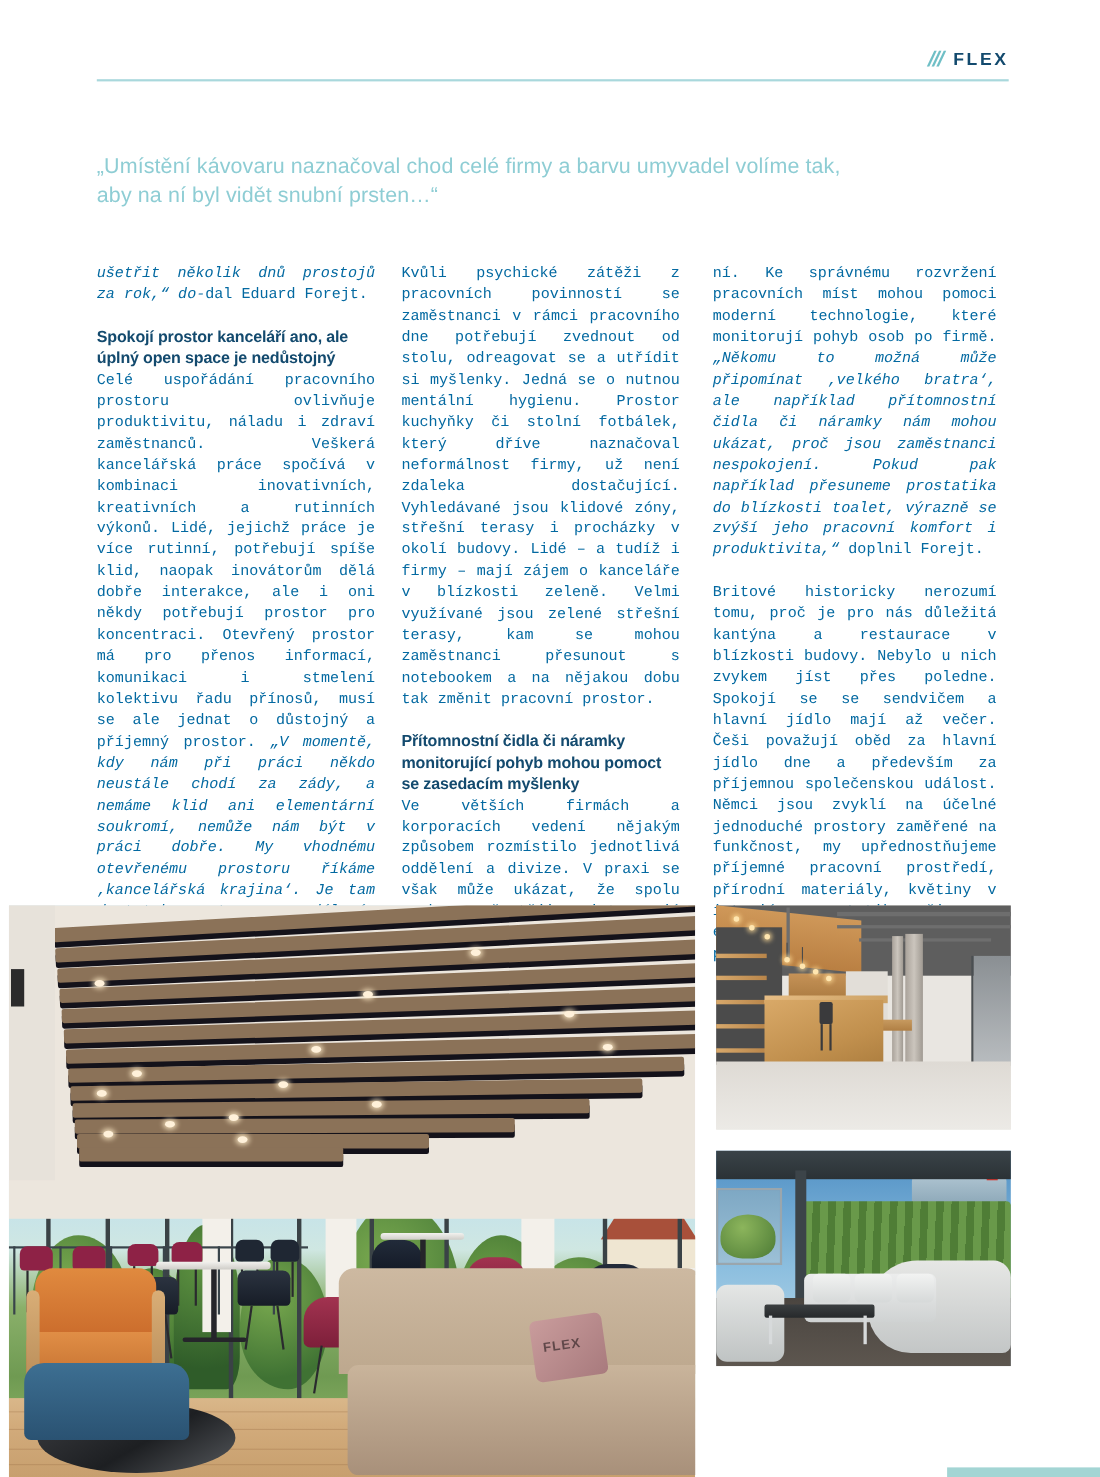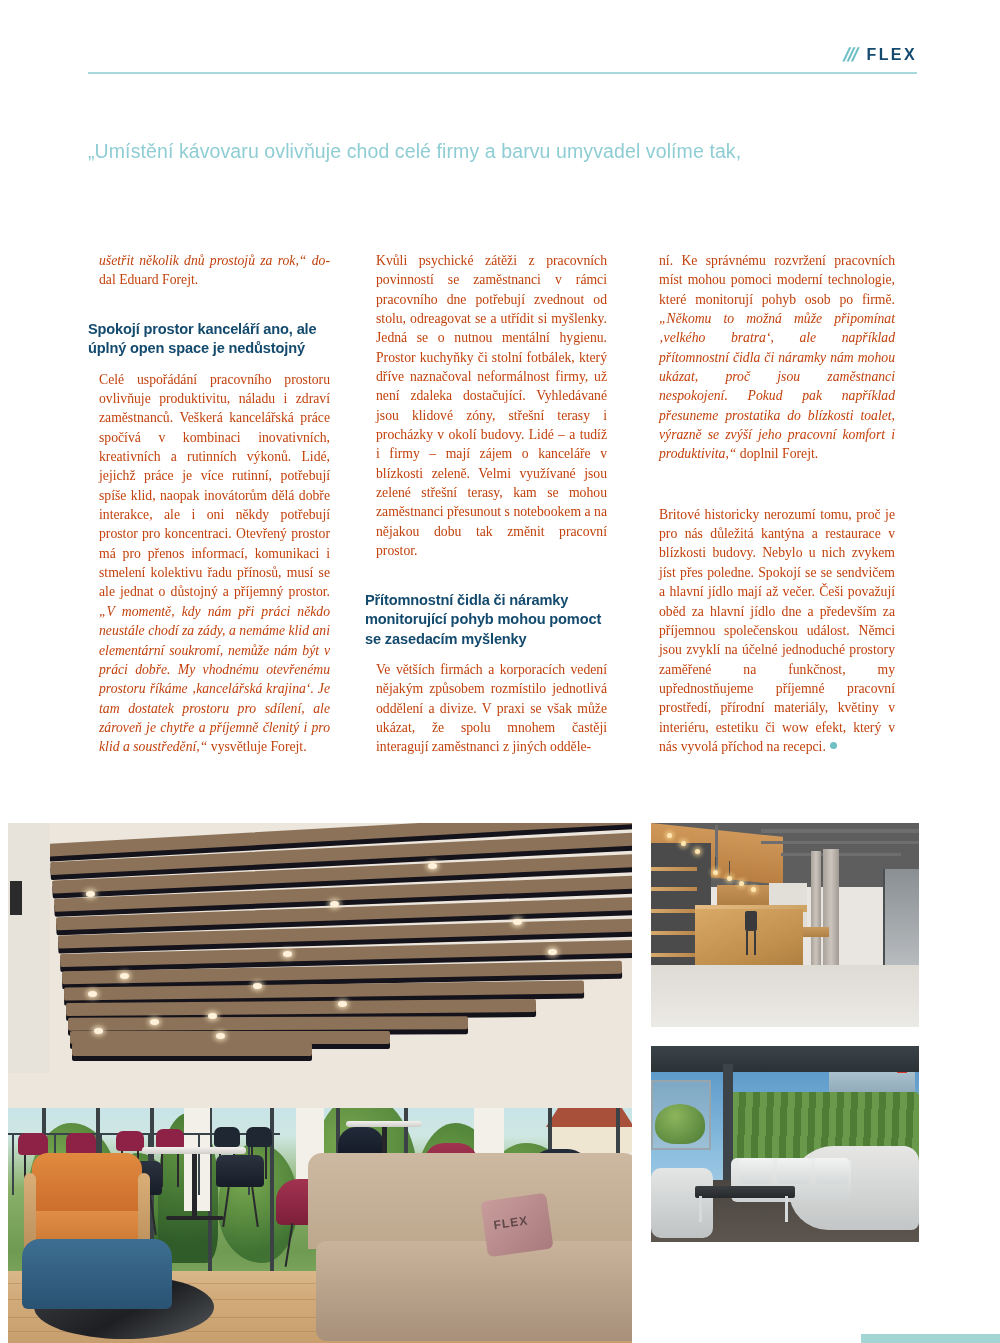--- a/index.html
+++ b/index.html
@@ -49,26 +49,26 @@
   }
   .col{
     position:absolute;top:0;width:253px;
     color:#1a4f72;
   }
   .col1{left:0;}
   .col2{left:277px;}
   .col3{left:560px;width:258px;}
 
   .col p{
-    margin:11px;
-    font-family:Liberation Serif, serif;
+    margin:0;
+    font-family:Liberation Mono, monospace;
     font-size:13.7px;
     line-height:19.35px;
     text-align:justify;
-    color:#c2410c;
+    color:#0369a1;
     hyphens:manual;
   }
   .col h3{
     margin:0;
     font-family:"Liberation Sans", sans-serif;
     font-size:14.6px;
     font-weight:700;
     line-height:19.5px;
     color:#134a6e;
     letter-spacing:-.15px;
@@ -244,21 +244,22 @@
 
   <div class="header">
     <div class="header-label">
       <span class="slashes">///</span>
       <span class="trend-word">FLEX</span>
     </div>
     <div class="header-rule"></div>
   </div>
 
   <div class="pullquote">
-    <span class="l1">„Umístění kávovaru ovlivňuje chod celé firmy a barvu umyvadel volíme tak,</span>
+    <span class="l1">„Umístění kávovaru naznačoval chod celé firmy a barvu umyvadel volíme tak,</span>
+    <span class="l2">aby na ní byl vidět snubní prsten…“</span>
   </div>
 
   <div class="cols">
 
     <div class="col col1">
       <p><i>ušetřit několik dnů prostojů za rok,“ do-</i><span>dal Eduard Forejt.</span></p>
       <div class="spacer-sm"></div>
       <h3>Spokojí prostor kanceláří ano, ale úplný open space je nedůstojný</h3>
       <p><span>Celé uspořádání pracovního prostoru ovlivňuje produktivitu, náladu i zdraví zaměstnanců. Veškerá kancelářská práce spočívá v kombinaci inovativních, kreativních a rutinních výkonů. Lidé, jejichž práce je více rutinní, potřebují spíše klid, naopak inovátorům dělá dobře interakce, ale i oni někdy potřebují prostor pro koncentraci. Otevřený prostor má pro přenos informací, komunikaci i stmelení kolektivu řadu přínosů, musí se ale jednat o důstojný a příjemný prostor. </span><i>„V momentě, kdy nám při práci někdo neustále chodí za zády, a nemáme klid ani elementární soukromí, nemůže nám být v práci dobře. My vhodnému otevřenému prostoru říkáme ‚kancelářská krajina‘. Je tam dostatek prostoru pro sdílení, ale zároveň je chytře a příjemně členitý i pro klid a soustředění,“</i><span> vysvětluje Forejt.</span></p>
     </div>

